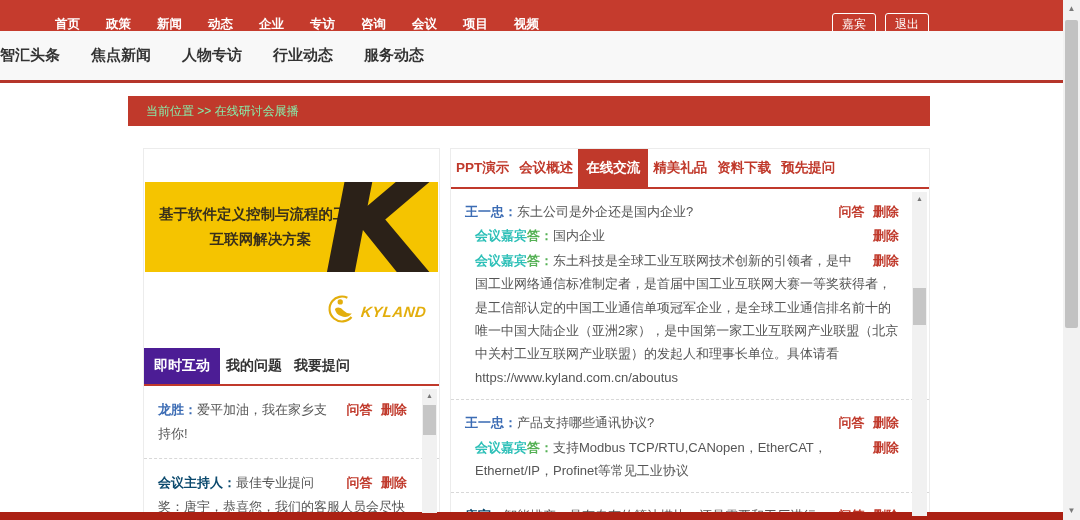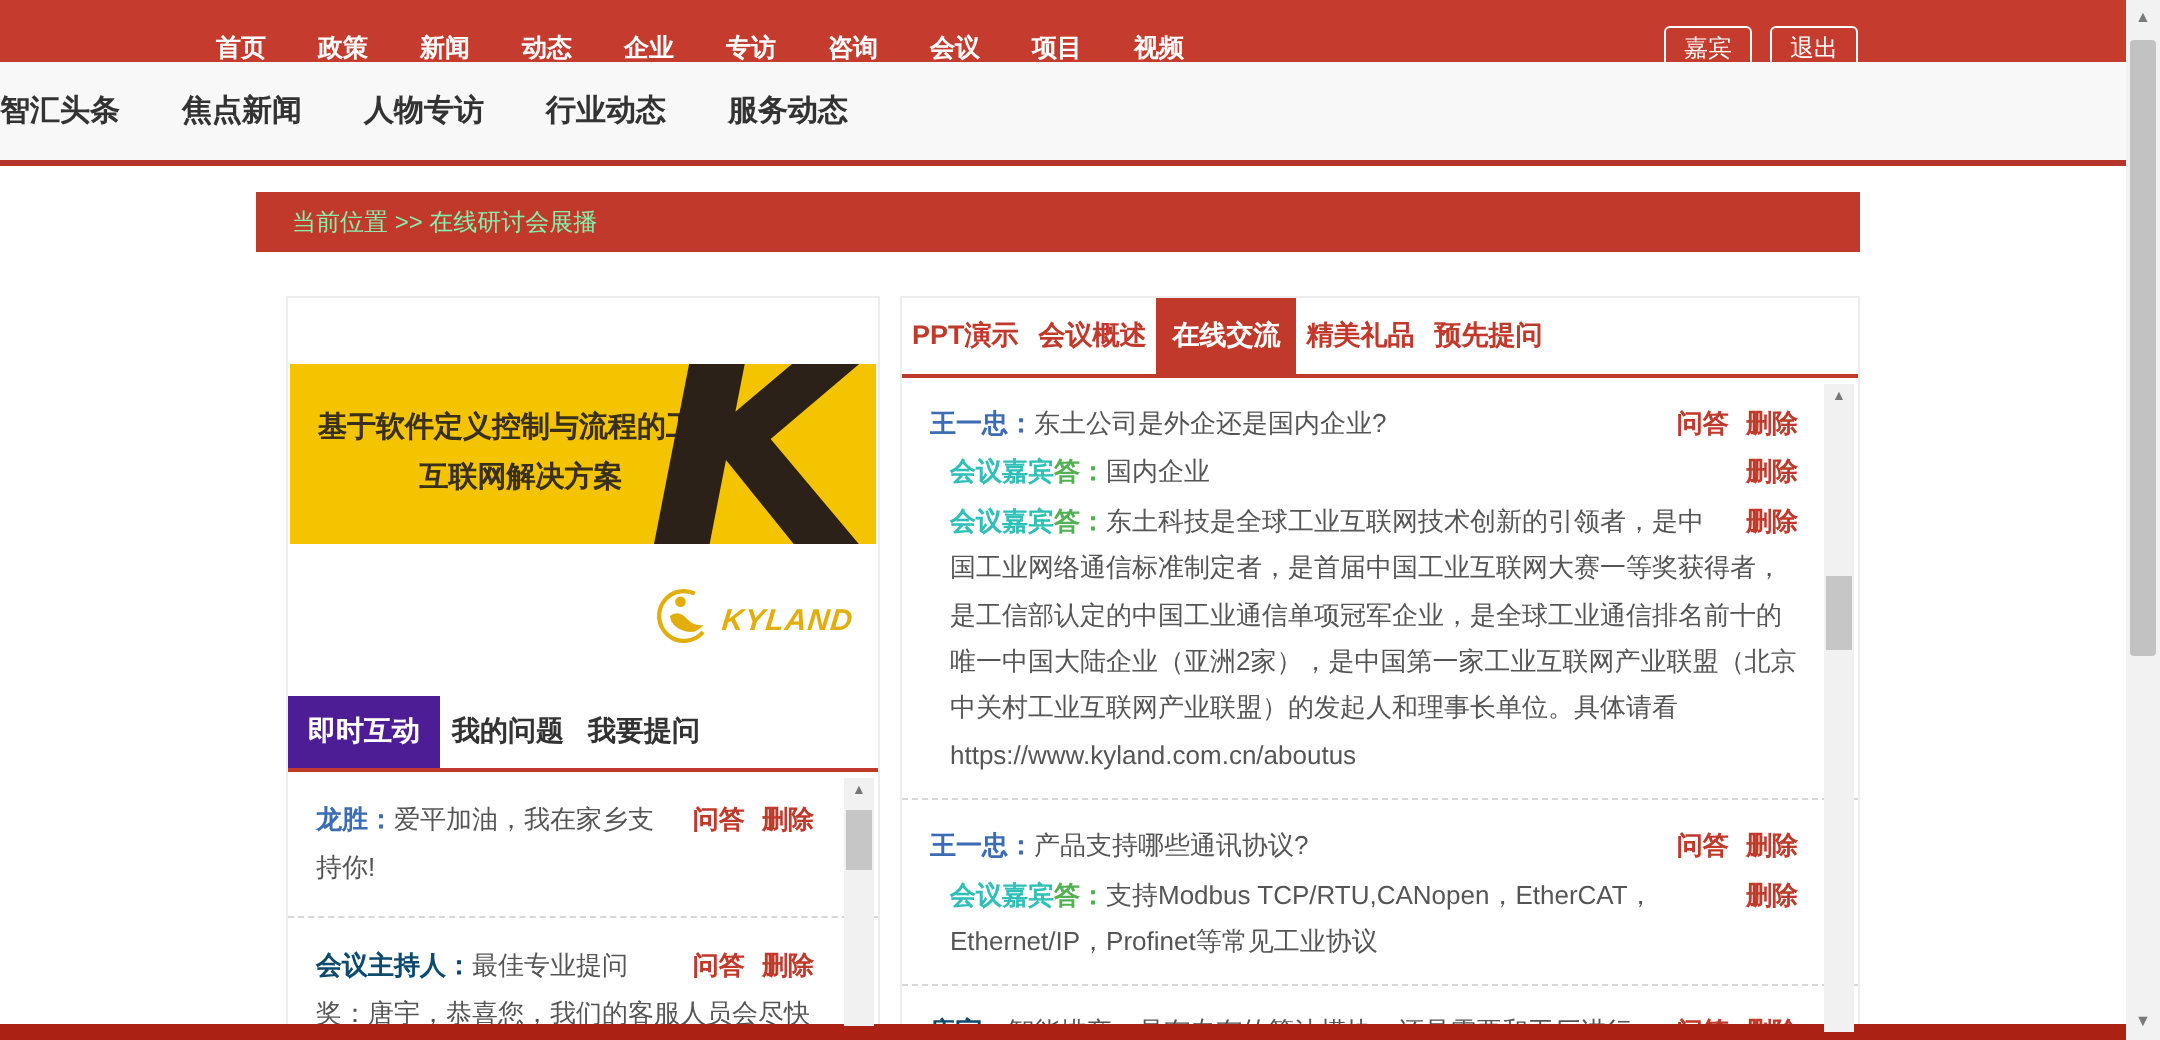--- a/index.html
+++ b/index.html
@@ -8,21 +8,21 @@
   .viewport { position:relative; width:1080px; height:520px; overflow:hidden; background:#fff; }
 
   
   .bscroll { position:absolute; top:0; right:0; width:17px; height:520px; background:#f2f2f2; z-index:60; }
   .bscroll .arr { position:absolute; left:0; width:17px; text-align:center; font-size:8px; color:#7a7a7a; line-height:14px; }
   .bscroll .arr.up { top:2px; }
   .bscroll .arr.down { bottom:2px; }
   .bscroll .thumb { position:absolute; left:2px; top:20px; width:13px; height:308px; background:#c2c2c2; border-radius:2px; }
 
   
-  .topbar { position:absolute; top:0; left:0; width:1063px; height:49px; background:#c53b2d; display:flex; align-items:center; padding-left:108px;justify-content:space-between; }
+  .topbar { position:absolute; top:0; left:0; width:1063px; height:49px; background:#c53b2d; display:flex; align-items:center; padding-left:55px;justify-content:space-between; }
   .topbar a.navlink { color:#fff; font-size:12.5px; font-weight:600; text-decoration:none; margin-right:26px; white-space:nowrap; }
   .topbar .right-btns { margin-left:auto; margin-right:134px; display:flex; gap:9px; }
   .topbar .tbtn { color:#fff; font-size:12px; border:1px solid #fff; border-radius:3px; padding:2px 9px; background:transparent; cursor:pointer; white-space:nowrap; }
 
   
   .subnav { position:absolute; top:31px; left:0; width:1063px; height:52px; background:#f8f8f8; border-bottom:3px solid #b5352a; display:flex; align-items:center; }
   .subnav a { color:#333; font-size:15px; font-weight:600; text-decoration:none; margin-right:31px; white-space:nowrap; }
 
   
   .main { position:absolute; left:128px; top:96px; width:802px; }
@@ -171,20 +171,21 @@
         </div>
       </section>
 
       <section class="card right-card">
 
         <div class="tabs">
           <div class="tab">PPT演示</div>
           <div class="tab">会议概述</div>
           <div class="tab active">在线交流</div>
           <div class="tab">精美礼品</div>
+          <div class="tab">资料下载</div>
           <div class="tab">预先提问</div>
         </div>
 
         <div class="msg-area">
           <div class="mini-scroll">
             <span class="arr">▲</span>
             <span class="thumb"></span>
           </div>
 
           <div class="thread">

